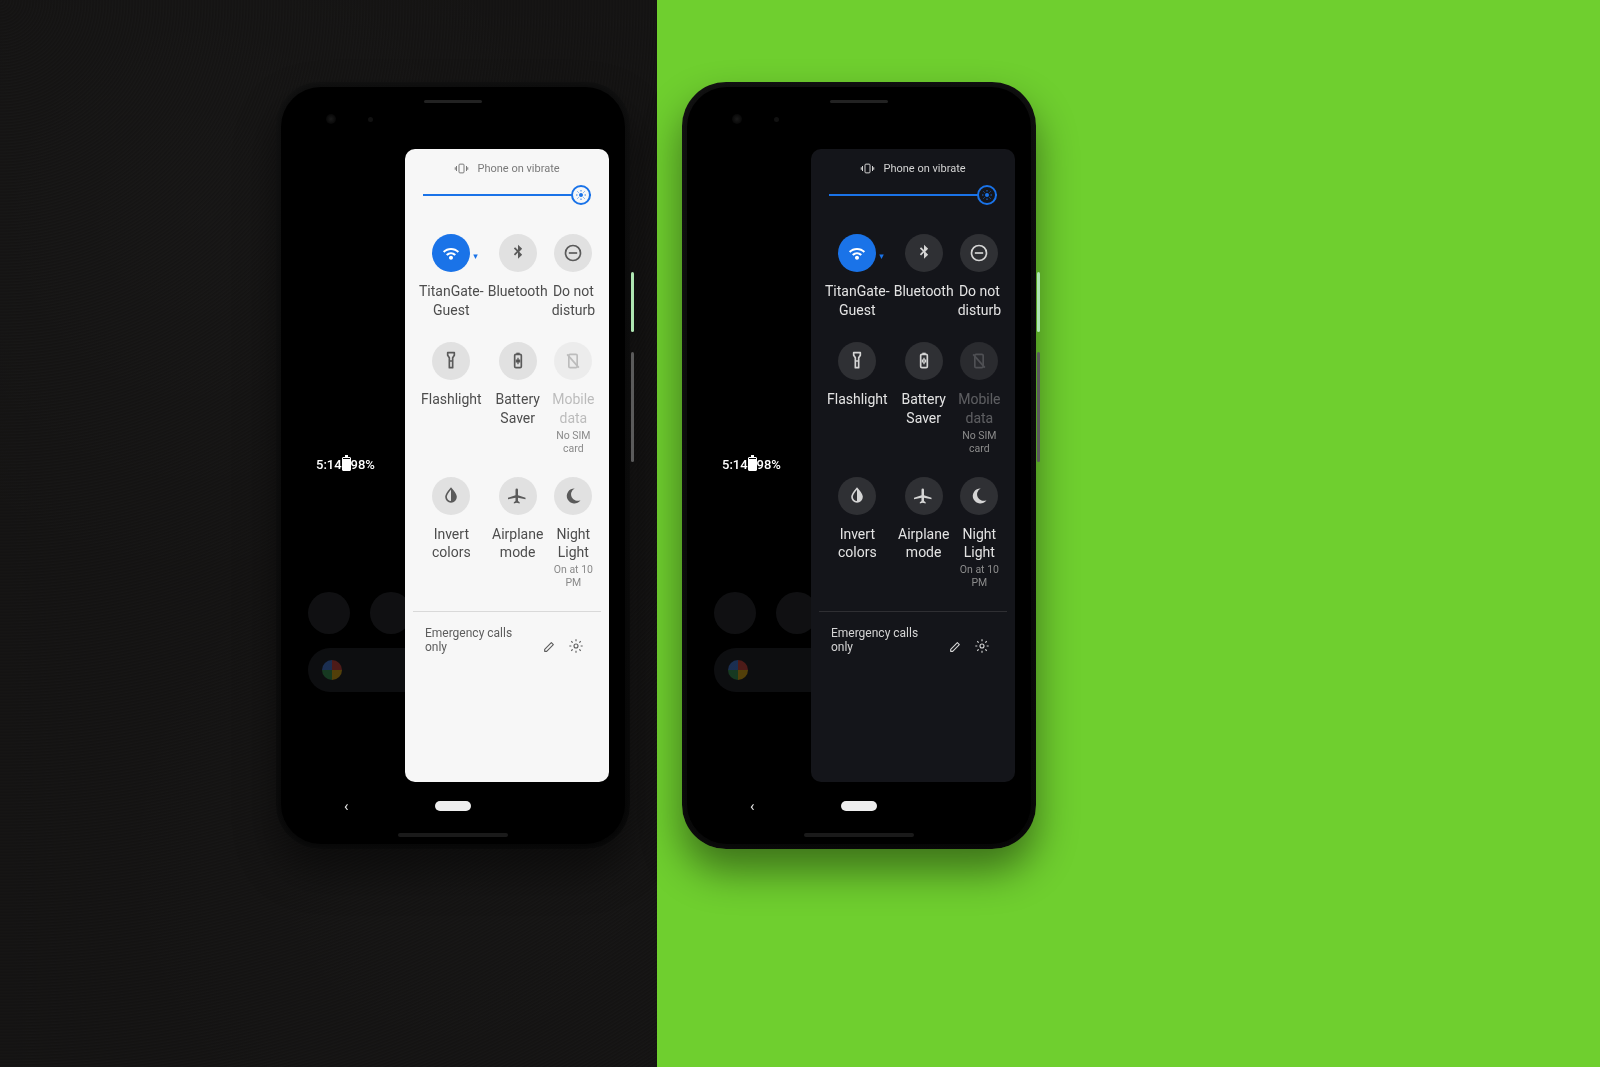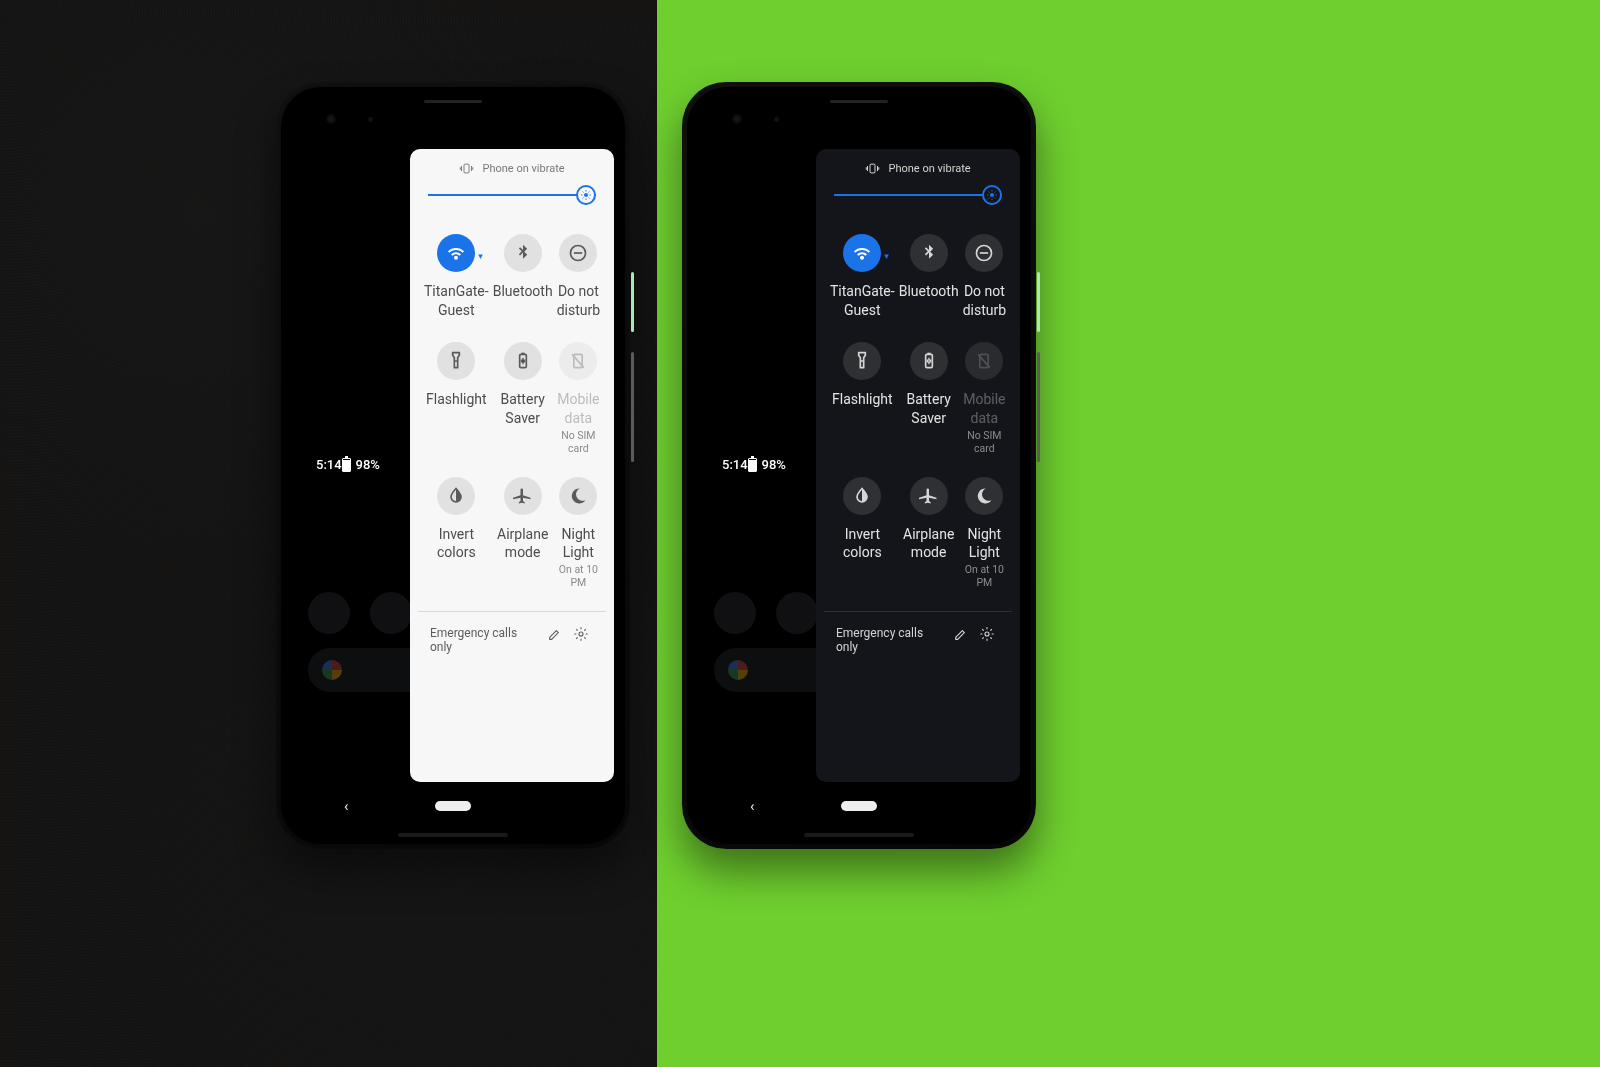--- a/index.html
+++ b/index.html
@@ -20,21 +20,21 @@
   width:58px;height:3px;border-radius:2px;background:#222}
 .phone .cam{position:absolute;top:32px;left:50px;width:10px;height:10px;border-radius:50%;
   background:radial-gradient(circle,#1a1a1a,#000)}
 .phone .sensor{position:absolute;top:35px;left:92px;width:5px;height:5px;border-radius:50%;background:#111}
 .phone .side-btn{position:absolute;right:-4px;width:3px;border-radius:2px;background:#5b5b5b}
 .phone .pwr{top:190px;height:60px;background:#aee6b1}
 .phone .vol{top:270px;height:110px}
 .screen{position:absolute;left:13px;right:13px;top:58px;bottom:62px;display:flex;flex-direction:row;color:#fff}
 .statusbar{display:flex;justify-content:space-between;align-items:center;
   padding:4px 22px 2px;font-size:13px;font-weight:500}
-.stat-r{display:flex;align-items:flex-end;gap:5px}
+.stat-r{display:flex;align-items:flex-start;}
 .batt{width:9px;height:14px;border:1px solid #fff;border-radius:1px;position:relative}
 .batt::before{content:"";position:absolute;top:-3px;left:2px;width:3.5px;height:2px;background:#fff}
 .batt::after{content:"";position:absolute;left:0;right:0;bottom:0;top:1px;background:#fff}
 .qs{margin:4px 8px 0;border-radius:10px;display:flex;flex-direction:column}
 .qs.light{background:#f7f7f7;color:#323232}
 .qs.dark{background:#14151a;color:#e6e6e6}
 .ringer{display:flex;justify-content:center;align-items:center;gap:8px;
   font-size:11px;padding:12px 0 6px;color:#7a7a7a}
 .qs.dark .ringer{color:#d3d3d3}
 .slider{position:relative;height:26px;margin:0 18px 6px}
@@ -56,21 +56,21 @@
 .tile .sub{font-size:10.5px;margin-top:1px}
 .qs.light .lbl{color:#4d4d4d}
 .qs.light .sub{color:#8a8a8a}
 .qs.dark  .lbl{color:#e3e3e3}
 .qs.dark  .sub{color:#8c8c8c}
 .tile.disabled .lbl{opacity:.35}
 .tile.active{position:relative}
 .tile.active .chev{position:absolute;top:17px;left:calc(50% + 22px);font-size:9px;color:#1a73e8}
 .footer{padding:0 8px}
 .footer hr{border:0;border-top:1px solid rgba(128,128,128,.25)}
-.foot{display:flex;align-items:flex-start;padding:14px 12px;font-size:12px}
+.foot{display:flex;align-items:flex-end;padding:14px 12px;font-size:12px}
 .foot .spacer{flex:1}
 .foot .ico{width:26px;display:flex;justify-content:center;font-size:15px}
 .qs.light .foot{color:#5d5d5d}
 .qs.dark  .foot{color:#d4d4d4}
 .notif{margin:6px 8px 0;height:24px;border-radius:9px;background:#fff;position:relative}
 .notif .dot{position:absolute;top:10px;left:14px;width:4px;height:4px;border-radius:50%;background:#2b2b2b}
 
 .bg-hint{position:absolute;left:13px;right:13px;bottom:62px;height:190px;display:flex;flex-direction:column;gap:14px;padding:0 14px;opacity:.6}
 .icon-row{display:flex;justify-content:space-between}
 .icon-ghost{width:42px;height:42px;border-radius:50%;background:#1b1c1f}

